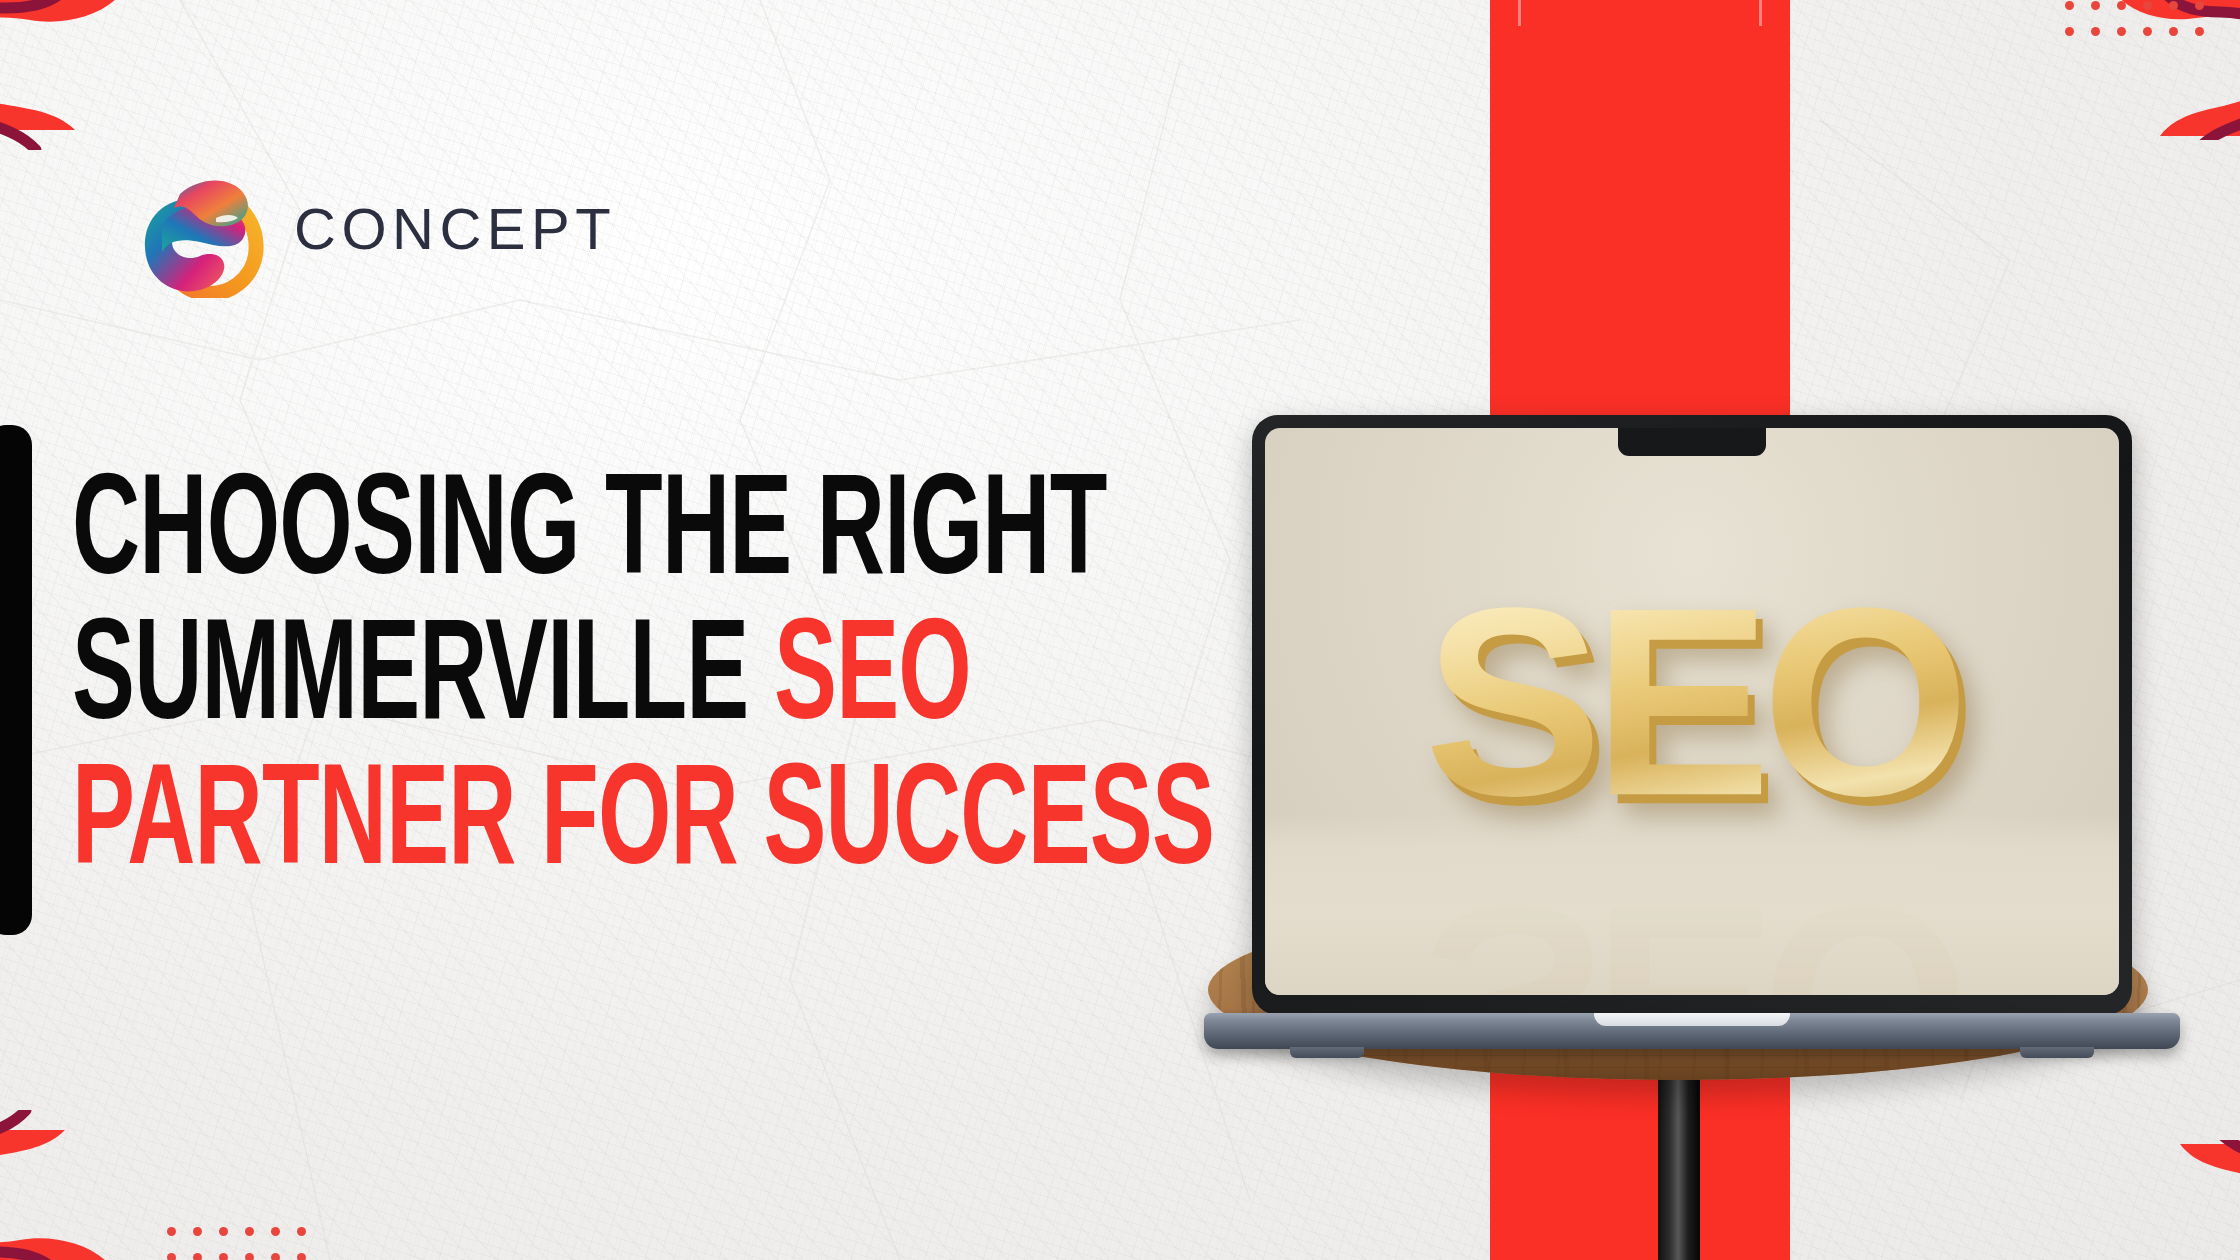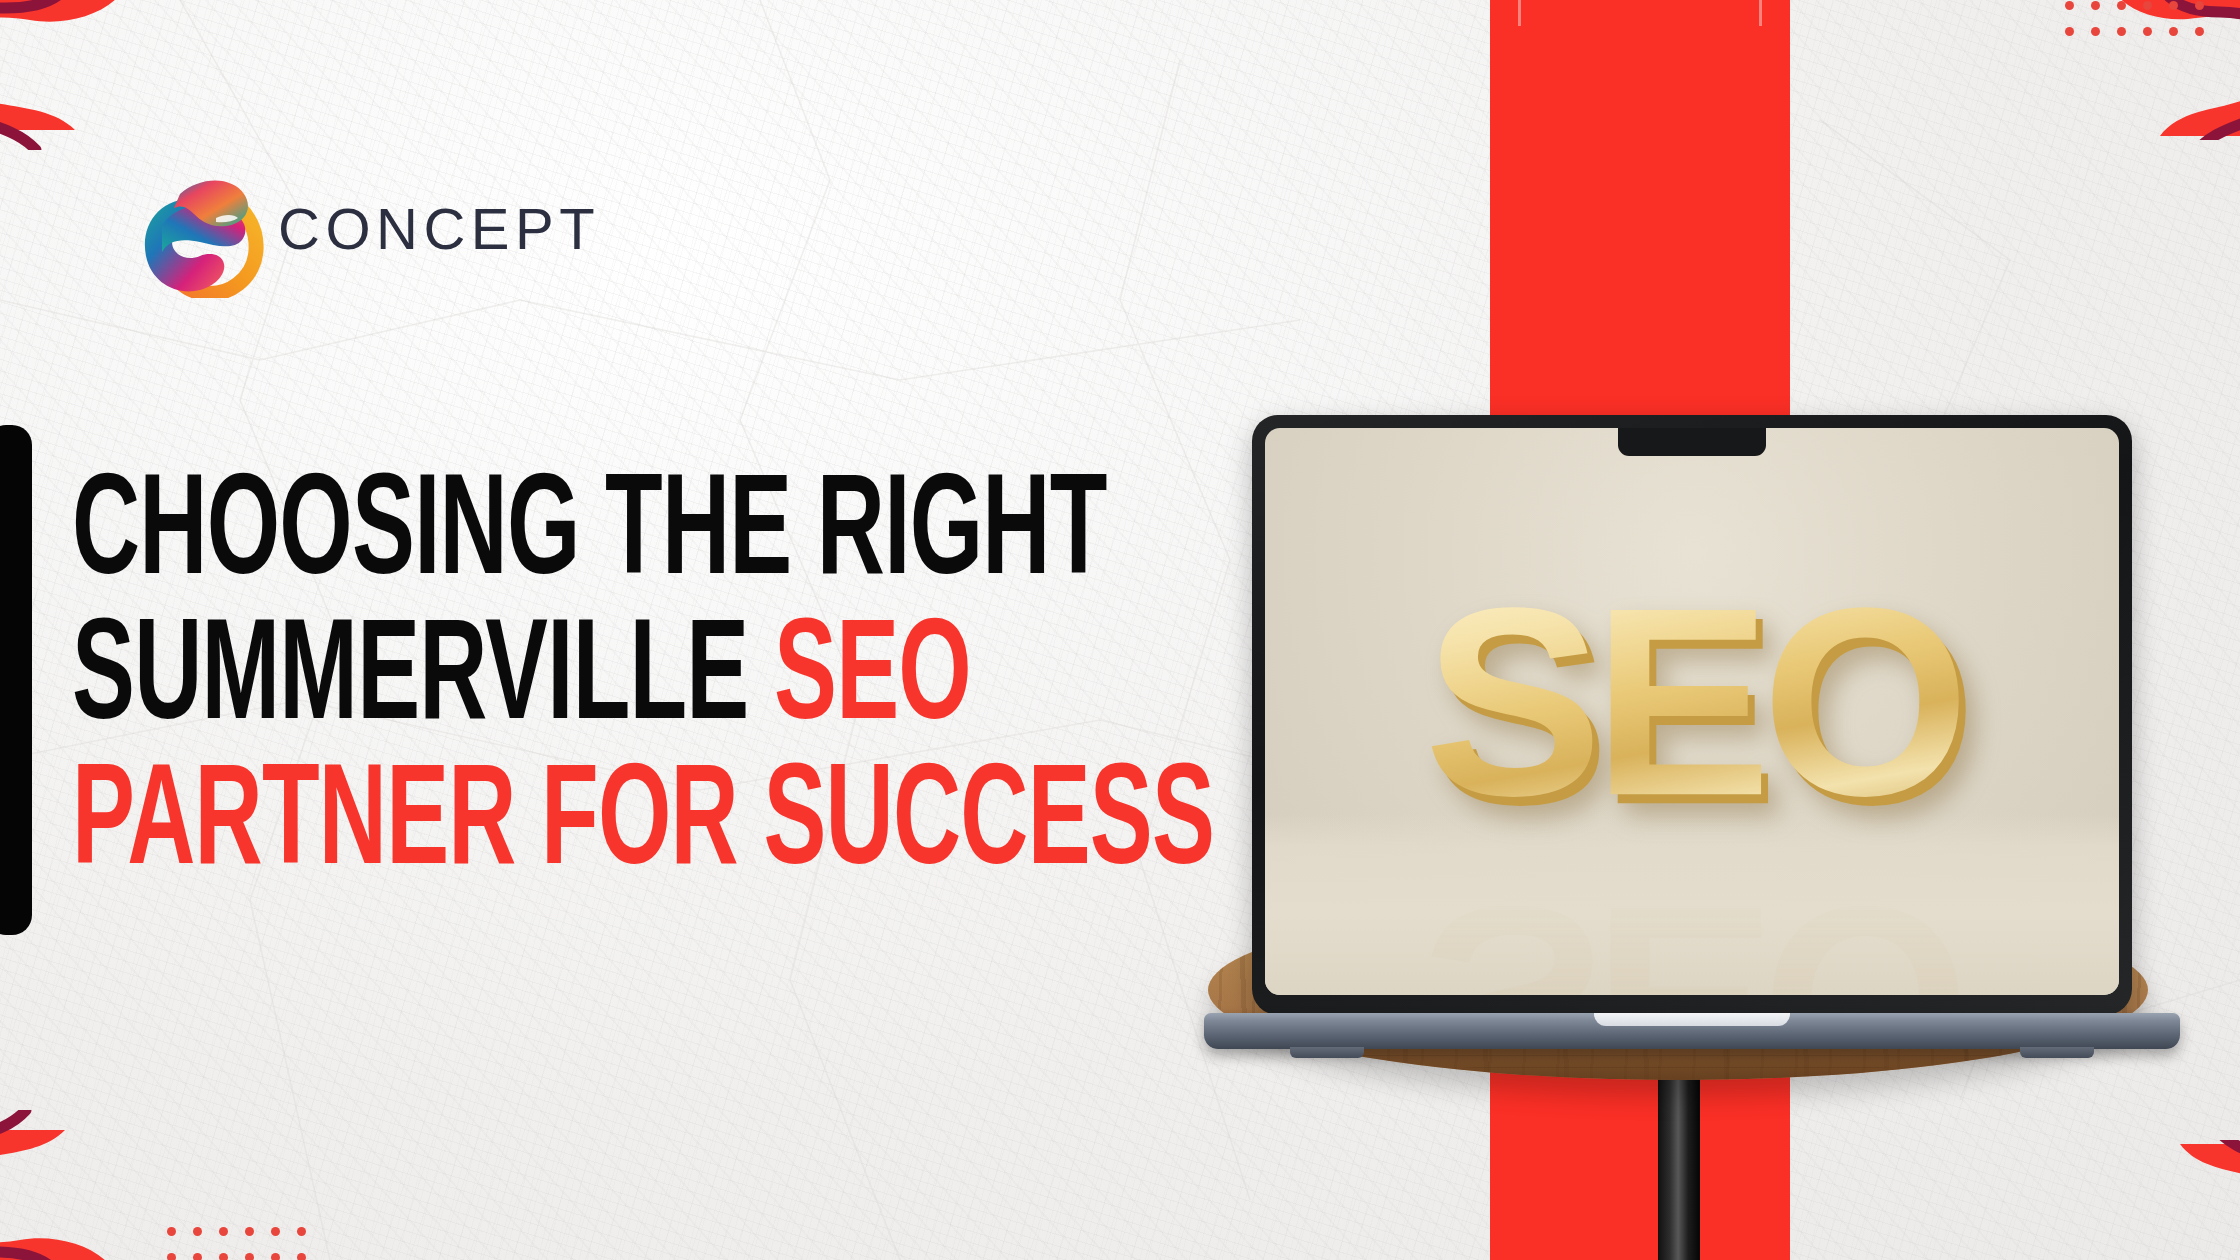--- a/index.html
+++ b/index.html
@@ -68,21 +68,21 @@
   .dot-grid .dot::before{
     content:""; width:9px; height:9px; border-radius:50%;
     background:#e8453c;
   }
   .dot-grid.tr{ right:28px; top:-8px; grid-template-columns:repeat(6,26px); }
   .dot-grid.bl{ left:158px; bottom:-10px; grid-template-columns:repeat(6,26px); }
 
   
   .logo{
     position:absolute; left:138px; top:160px;
-    display:flex; align-items:center; gap:8px;
+    display:flex; align-items:center; gap:24px;
   }
   .logo-mark{ width:132px; height:138px; flex:0 0 auto; }
   .logo-words{ display:flex; flex-direction:column; line-height:.99; }
   .logo-words span{
     font-family:"Liberation Sans", sans-serif;
     font-size:58px; font-weight:400;
     letter-spacing:5.5px;
     color:#2b2f40;
   }
 

